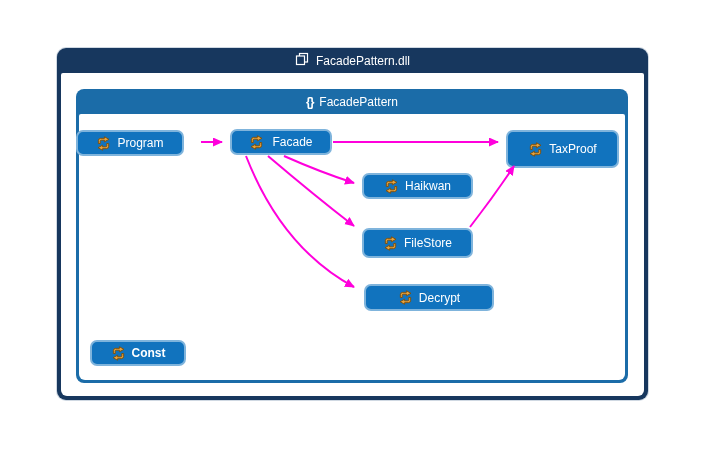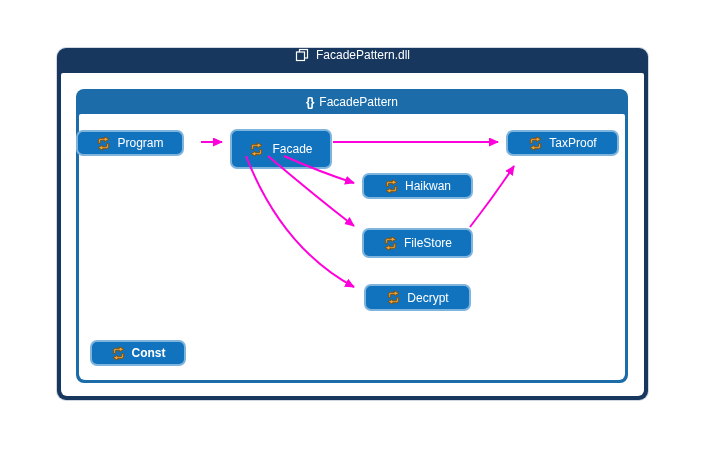--- a/index.html
+++ b/index.html
@@ -8,21 +8,21 @@
     background:#ffffff;
     font-family:"Liberation Sans", sans-serif;
   }
   
   .window{
     position:absolute;left:57px;top:48px;width:591px;height:352px;
     background:#17375E;border-radius:9px;
     box-shadow:0 0 0 1px #cfd8e2;
   }
   .titlebar{
-    height:25px;display:flex;align-items:flex-start;justify-content:center;gap:7px;
+    height:25px;display:flex;align-items:center;justify-content:center;gap:7px;
     color:#ffffff;font-size:12px;
   }
   .window-body{
     position:absolute;left:4px;right:4px;top:25px;bottom:4px;
     background:#ffffff;border-radius:2px 2px 6px 6px;
   }
   
   .group{
     position:absolute;left:76px;top:89px;width:552px;height:294px;
     background:#1B6CA8;border-radius:8px;
@@ -38,25 +38,25 @@
   }
   
   .node{
     position:absolute;box-sizing:border-box;z-index:4;
     display:flex;align-items:center;justify-content:center;gap:6px;
     background:#1173BE;border:2px solid #7FB4DC;border-radius:7px;
     color:#ffffff;font-size:12px;cursor:pointer;
   }
   .node svg{flex:0 0 auto;}
   #n-program  {left:76px; top:130px;width:108px;height:26px;}
-  #n-facade   {left:230px;top:129px;width:102px;height:40px;gap:8px;}
-  #n-taxproof {left:506px;top:130px;width:113px;height:26px;}
+  #n-facade   {left:230px;top:129px;width:102px;height:26px;gap:8px;}
+  #n-taxproof {left:506px;top:130px;width:113px;height:38px;}
   #n-haikwan  {left:362px;top:173px;width:111px;height:26px;}
   #n-filestore{left:362px;top:228px;width:111px;height:30px;}
-  #n-decrypt  {left:364px;top:284px;width:107px;height:27px;}
+  #n-decrypt  {left:364px;top:284px;width:130px;height:27px;}
   #n-const    {left:90px; top:340px;width:96px; height:26px;font-weight:bold;}
   
   #edges{
     position:absolute;left:0;top:0;width:704px;height:455px;
     z-index:5;pointer-events:none;
   }
   #edges path.edge{
     stroke:#FF00DC;stroke-width:2;fill:none;
   }
 </style>

